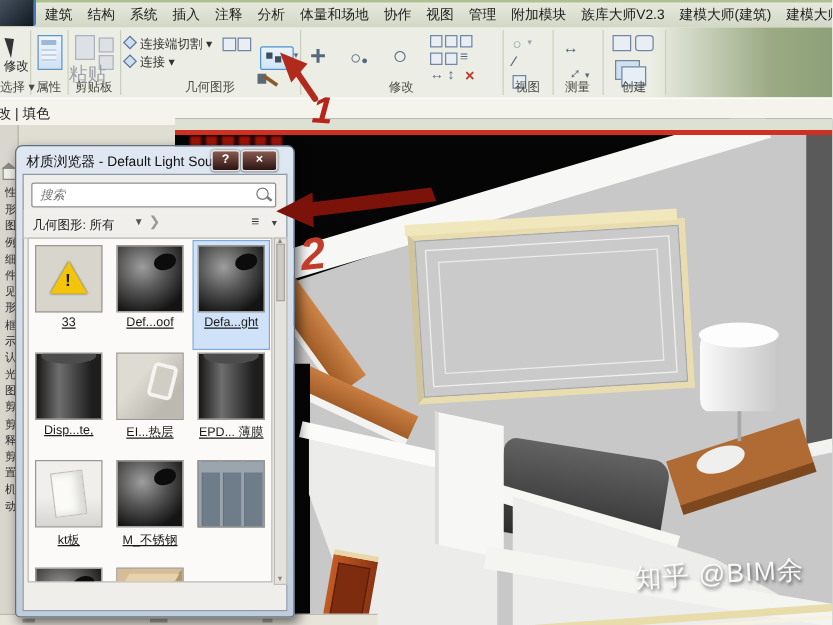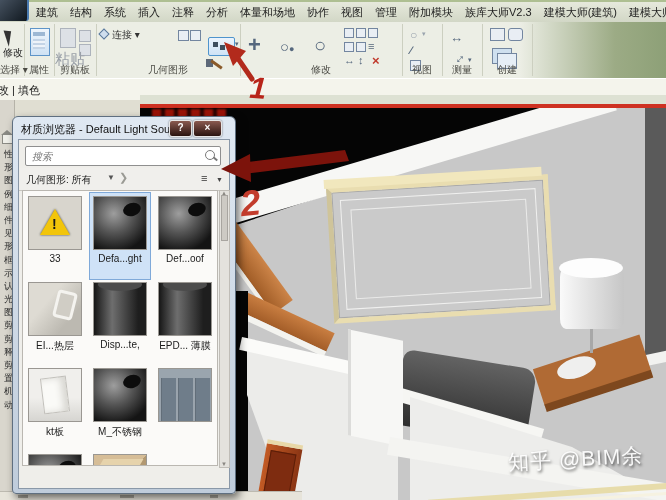--- a/index.html
+++ b/index.html
@@ -133,21 +133,21 @@
   #listcaret{position:absolute;left:197px;top:8px;font-size:7px;color:#444;}
   #matgrid{position:absolute;left:3px;top:50px;width:196px;height:276px;background:#fbfaf8;
      border:1px solid #bab7b1;overflow:hidden;display:grid;grid-template-columns:repeat(3,65px);
      grid-auto-rows:86px;padding:2px 0 0 2px;box-sizing:border-box;}
   #scrollbar{position:absolute;left:200px;top:50px;width:9px;height:276px;background:#e4e2dd;border:1px solid #c0bdb7;}
   #scrollthumb{position:absolute;left:1px;top:4px;width:5px;height:44px;background:#cdcac4;border:1px solid #a8a5a0;}
   .sbarrow{position:absolute;left:1px;font-size:6px;color:#8a8782;}
   .tile{position:relative;width:60px;padding-top:3px;text-align:center;}
   .tile.selected{background:#cfe2f7;outline:1px solid #7fa9d9;}
   .thumb{position:relative;width:52px;height:52px;margin:0 auto;border:1px solid #9a9792;background:#555;overflow:hidden;}
-  .mat-label{font-size:10px;color:#1a1a1a;margin-top:3px;white-space:nowrap;overflow:hidden;}
+  .mat-label{font-size:10px;color:#1a1a1a;margin-top:3px;white-space:nowrap;overflow:hidden;text-decoration:underline;}
   .t-sphere .thumb{background:radial-gradient(circle at 38% 32%,#9e9e9e 0%,#555 40%,#141414 80%);}
   .t-sphere .thumb::after{content:"";position:absolute;right:5px;top:6px;width:18px;height:13px;
      border-radius:50%;background:#0c0c0c;transform:rotate(-18deg);}
   .t-cylinder .thumb{background:linear-gradient(to right,#161616,#6e6e6e 35%,#1e1e1e 85%);}
   .t-cylinder .thumb::before{content:"";position:absolute;left:4px;top:-5px;width:44px;height:13px;
      border-radius:50%;background:#4c4c4c;}
   .t-warning .thumb{background:#d8d5cd;}
   .t-warning .glyph{position:absolute;left:11px;top:12px;width:0;height:0;
      border-left:15px solid transparent;border-right:15px solid transparent;border-bottom:26px solid #f2c50a;
      filter:drop-shadow(0 0 1px #444);}
@@ -214,20 +214,24 @@
     <div class="panel-label abs" style="left:24px;width:30px">属性</div>
 
     <div class="grayicon abs" style="left:60px;top:6px;width:14px;height:18px"></div>
     <div class="grayicon abs" style="left:79px;top:8px;width:10px;height:10px"></div>
     <div class="grayicon abs" style="left:79px;top:22px;width:10px;height:10px"></div>
     <div class="abs" style="left:55px;top:28px;font-size:15px;color:#9aa0a8">粘贴</div>
     <div class="panel-label abs" style="left:54px;width:42px">剪贴板</div>
 
     <div id="geomrows" class="abs" style="left:100px;top:5px;width:100px">
 
+        <div style="position:relative;height:14px;margin-bottom:1px">
+          <span class="dmd" style="position:absolute;left:0;top:3px"></span>
+          <span class="gtext" style="position:absolute;left:12px;top:1px;white-space:nowrap">连接端切割 ▾</span>
+        </div>
 
 
         <div style="position:relative;height:14px;margin-bottom:17px">
           <span class="dmd" style="position:absolute;left:0;top:3px"></span>
           <span class="gtext" style="position:absolute;left:12px;top:1px;white-space:nowrap">连接 ▾</span>
         </div>
 
     </div>
     <div class="sq abs" style="left:178px;top:8px;width:9px;height:9px"></div>
     <div class="sq abs" style="left:190px;top:8px;width:9px;height:9px"></div>
@@ -359,47 +363,47 @@
       </div>
       <div id="matgrid">
 
           <div class="tile t-warning">
             <div class="thumb">
               <span class="glyph"></span>
             </div>
             <div class="mat-label">33</div>
           </div>
 
+          <div class="tile t-sphere">
+            <div class="thumb">
+              <span class="glyph"></span>
+            </div>
+            <div class="mat-label">Def...oof</div>
+          </div>
+
           <div class="tile t-sphere selected">
             <div class="thumb">
               <span class="glyph"></span>
             </div>
             <div class="mat-label">Defa...ght</div>
           </div>
 
-          <div class="tile t-sphere">
-            <div class="thumb">
-              <span class="glyph"></span>
-            </div>
-            <div class="mat-label">Def...oof</div>
-          </div>
-
+
+          <div class="tile t-cylinder">
+            <div class="thumb">
+              <span class="glyph"></span>
+            </div>
+            <div class="mat-label">Disp...te,</div>
+          </div>
 
           <div class="tile t-insulation">
             <div class="thumb">
               <span class="glyph"></span>
             </div>
             <div class="mat-label">EI...热层</div>
-          </div>
-
-          <div class="tile t-cylinder">
-            <div class="thumb">
-              <span class="glyph"></span>
-            </div>
-            <div class="mat-label">Disp...te,</div>
           </div>
 
           <div class="tile t-cylinder">
             <div class="thumb">
               <span class="glyph"></span>
             </div>
             <div class="mat-label">EPD... 薄膜</div>
           </div>
 
           <div class="tile t-lightbox">

